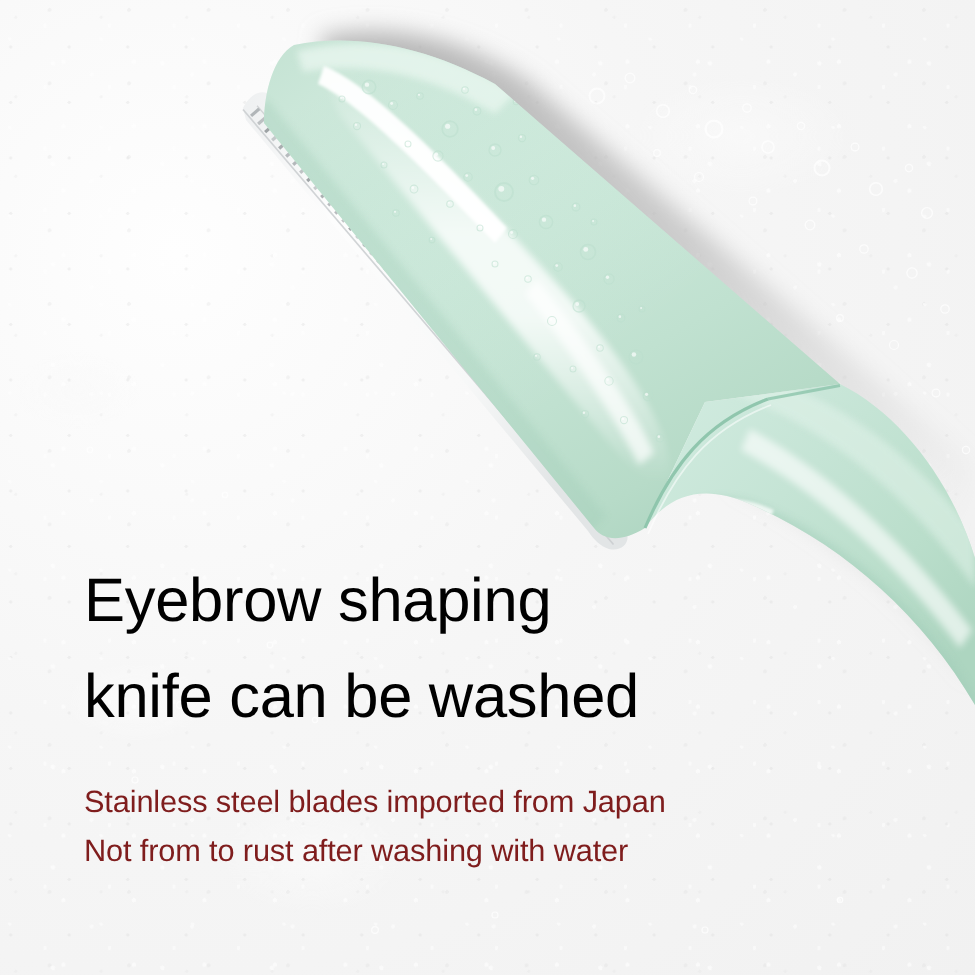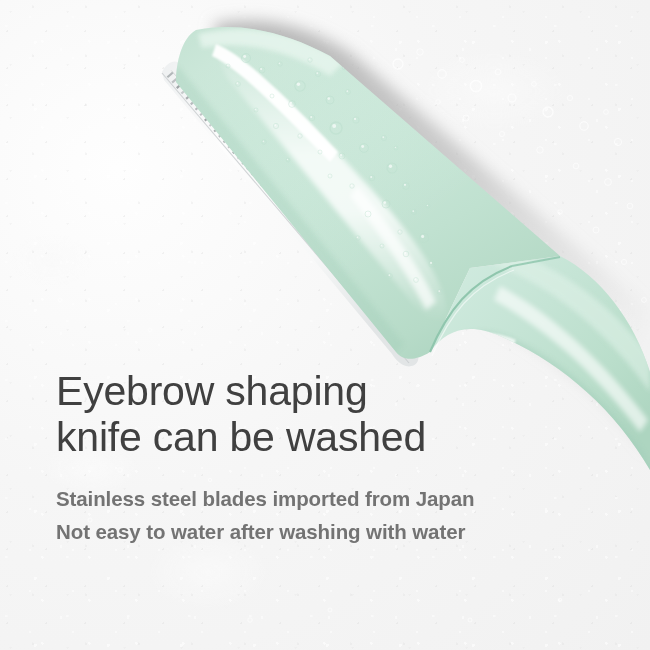--- a/index.html
+++ b/index.html
@@ -65,38 +65,38 @@
   #product svg { display: block; width: 650px; height: 650px; }
 
   
   .copy {
     position: absolute;
     left: 56px;
     top: 368px;
     width: 540px;
   }
   .headline {
-    color: #404040;
+    color: #000000;
     font-size: 41px;
-    line-height: 46px;
+    line-height: 64px;
     font-weight: 400;
     letter-spacing: -0.2px;
     white-space: pre-line;
     margin: 0;
   }
   .bullets {
     margin: 22px 0 0 0;
     padding: 0;
     list-style: none;
   }
   .bullets li {
-    color: #737373;
+    color: #7f1d1d;
     font-size: 20.5px;
     line-height: 33px;
-    font-weight: 700;
+    font-weight: 400;
     letter-spacing: -0.1px;
     white-space: nowrap;
   }
 </style>
 </head>
 <body>
 
 <div id="stage">
 
   <div class="bg-base"></div>
@@ -452,17 +452,17 @@
         </g>
 
     </svg>
   </div>
 
   <div class="copy">
     <h1 class="headline">Eyebrow shaping
 knife can be washed</h1>
     <ul class="bullets">
       <li>Stainless steel blades imported from Japan</li>
-      <li>Not easy to water after washing with water</li>
+      <li>Not from to rust after washing with water</li>
     </ul>
   </div>
 
 </div>
 
 </body></html>

